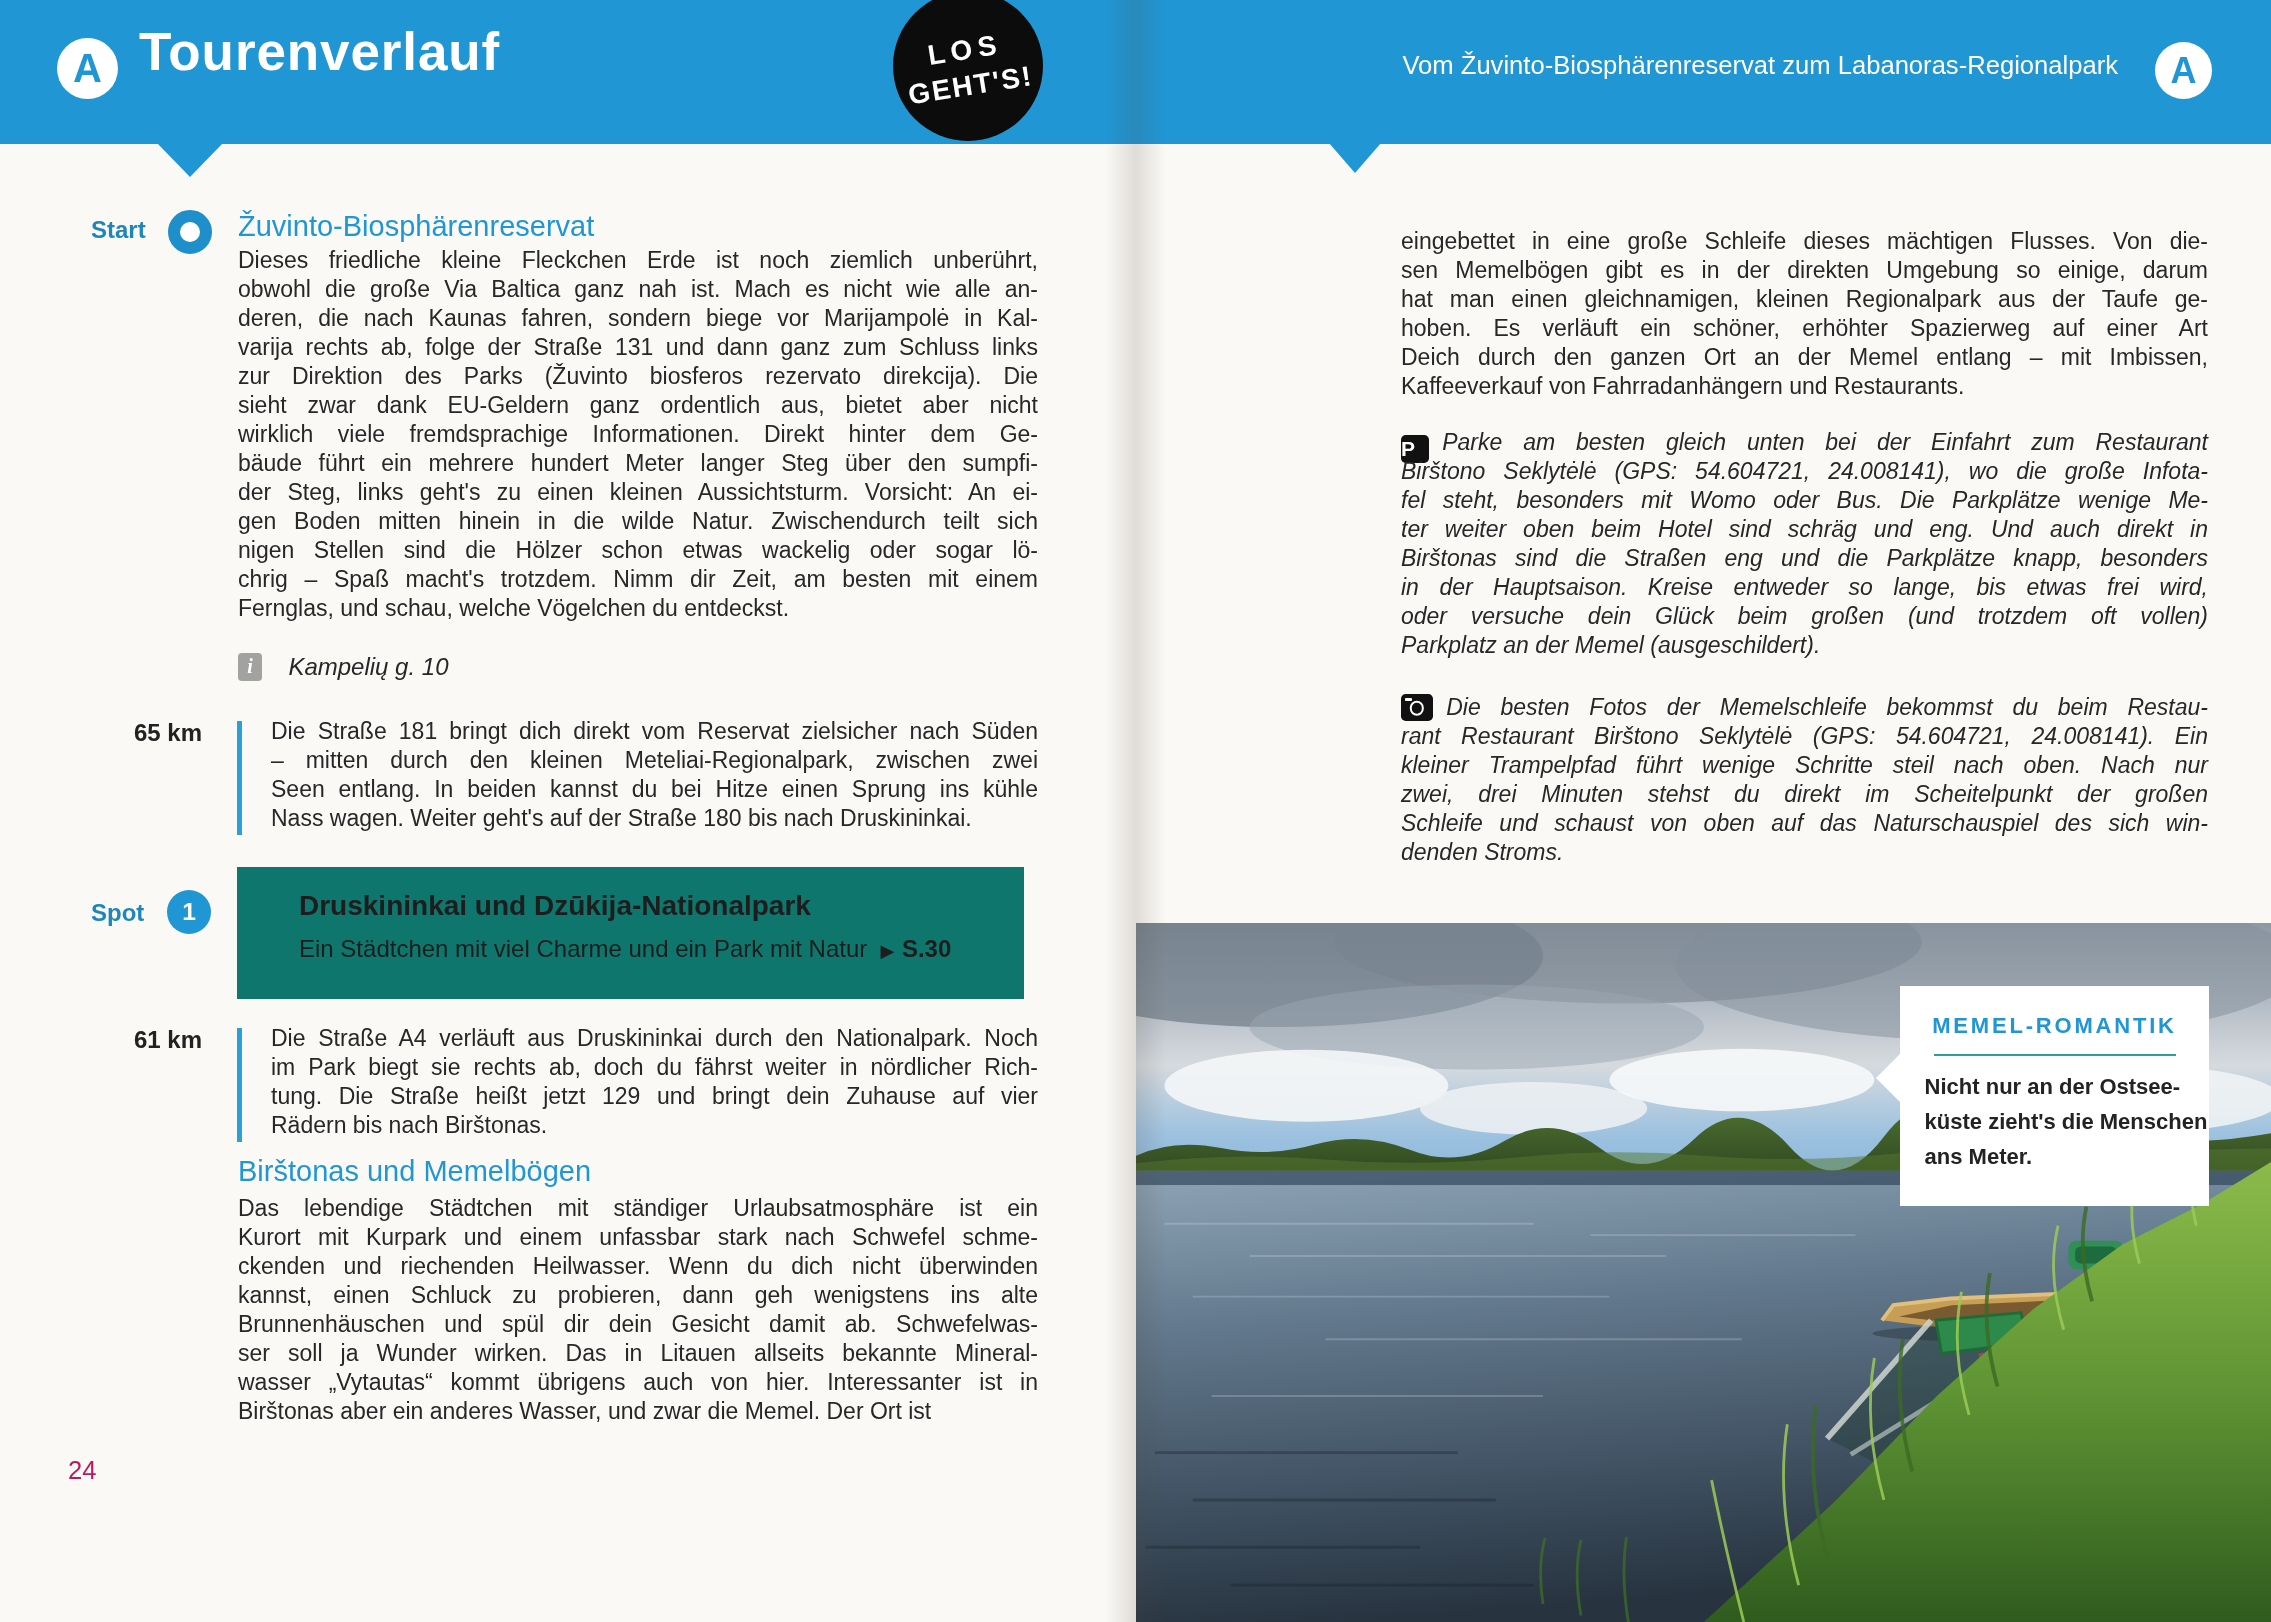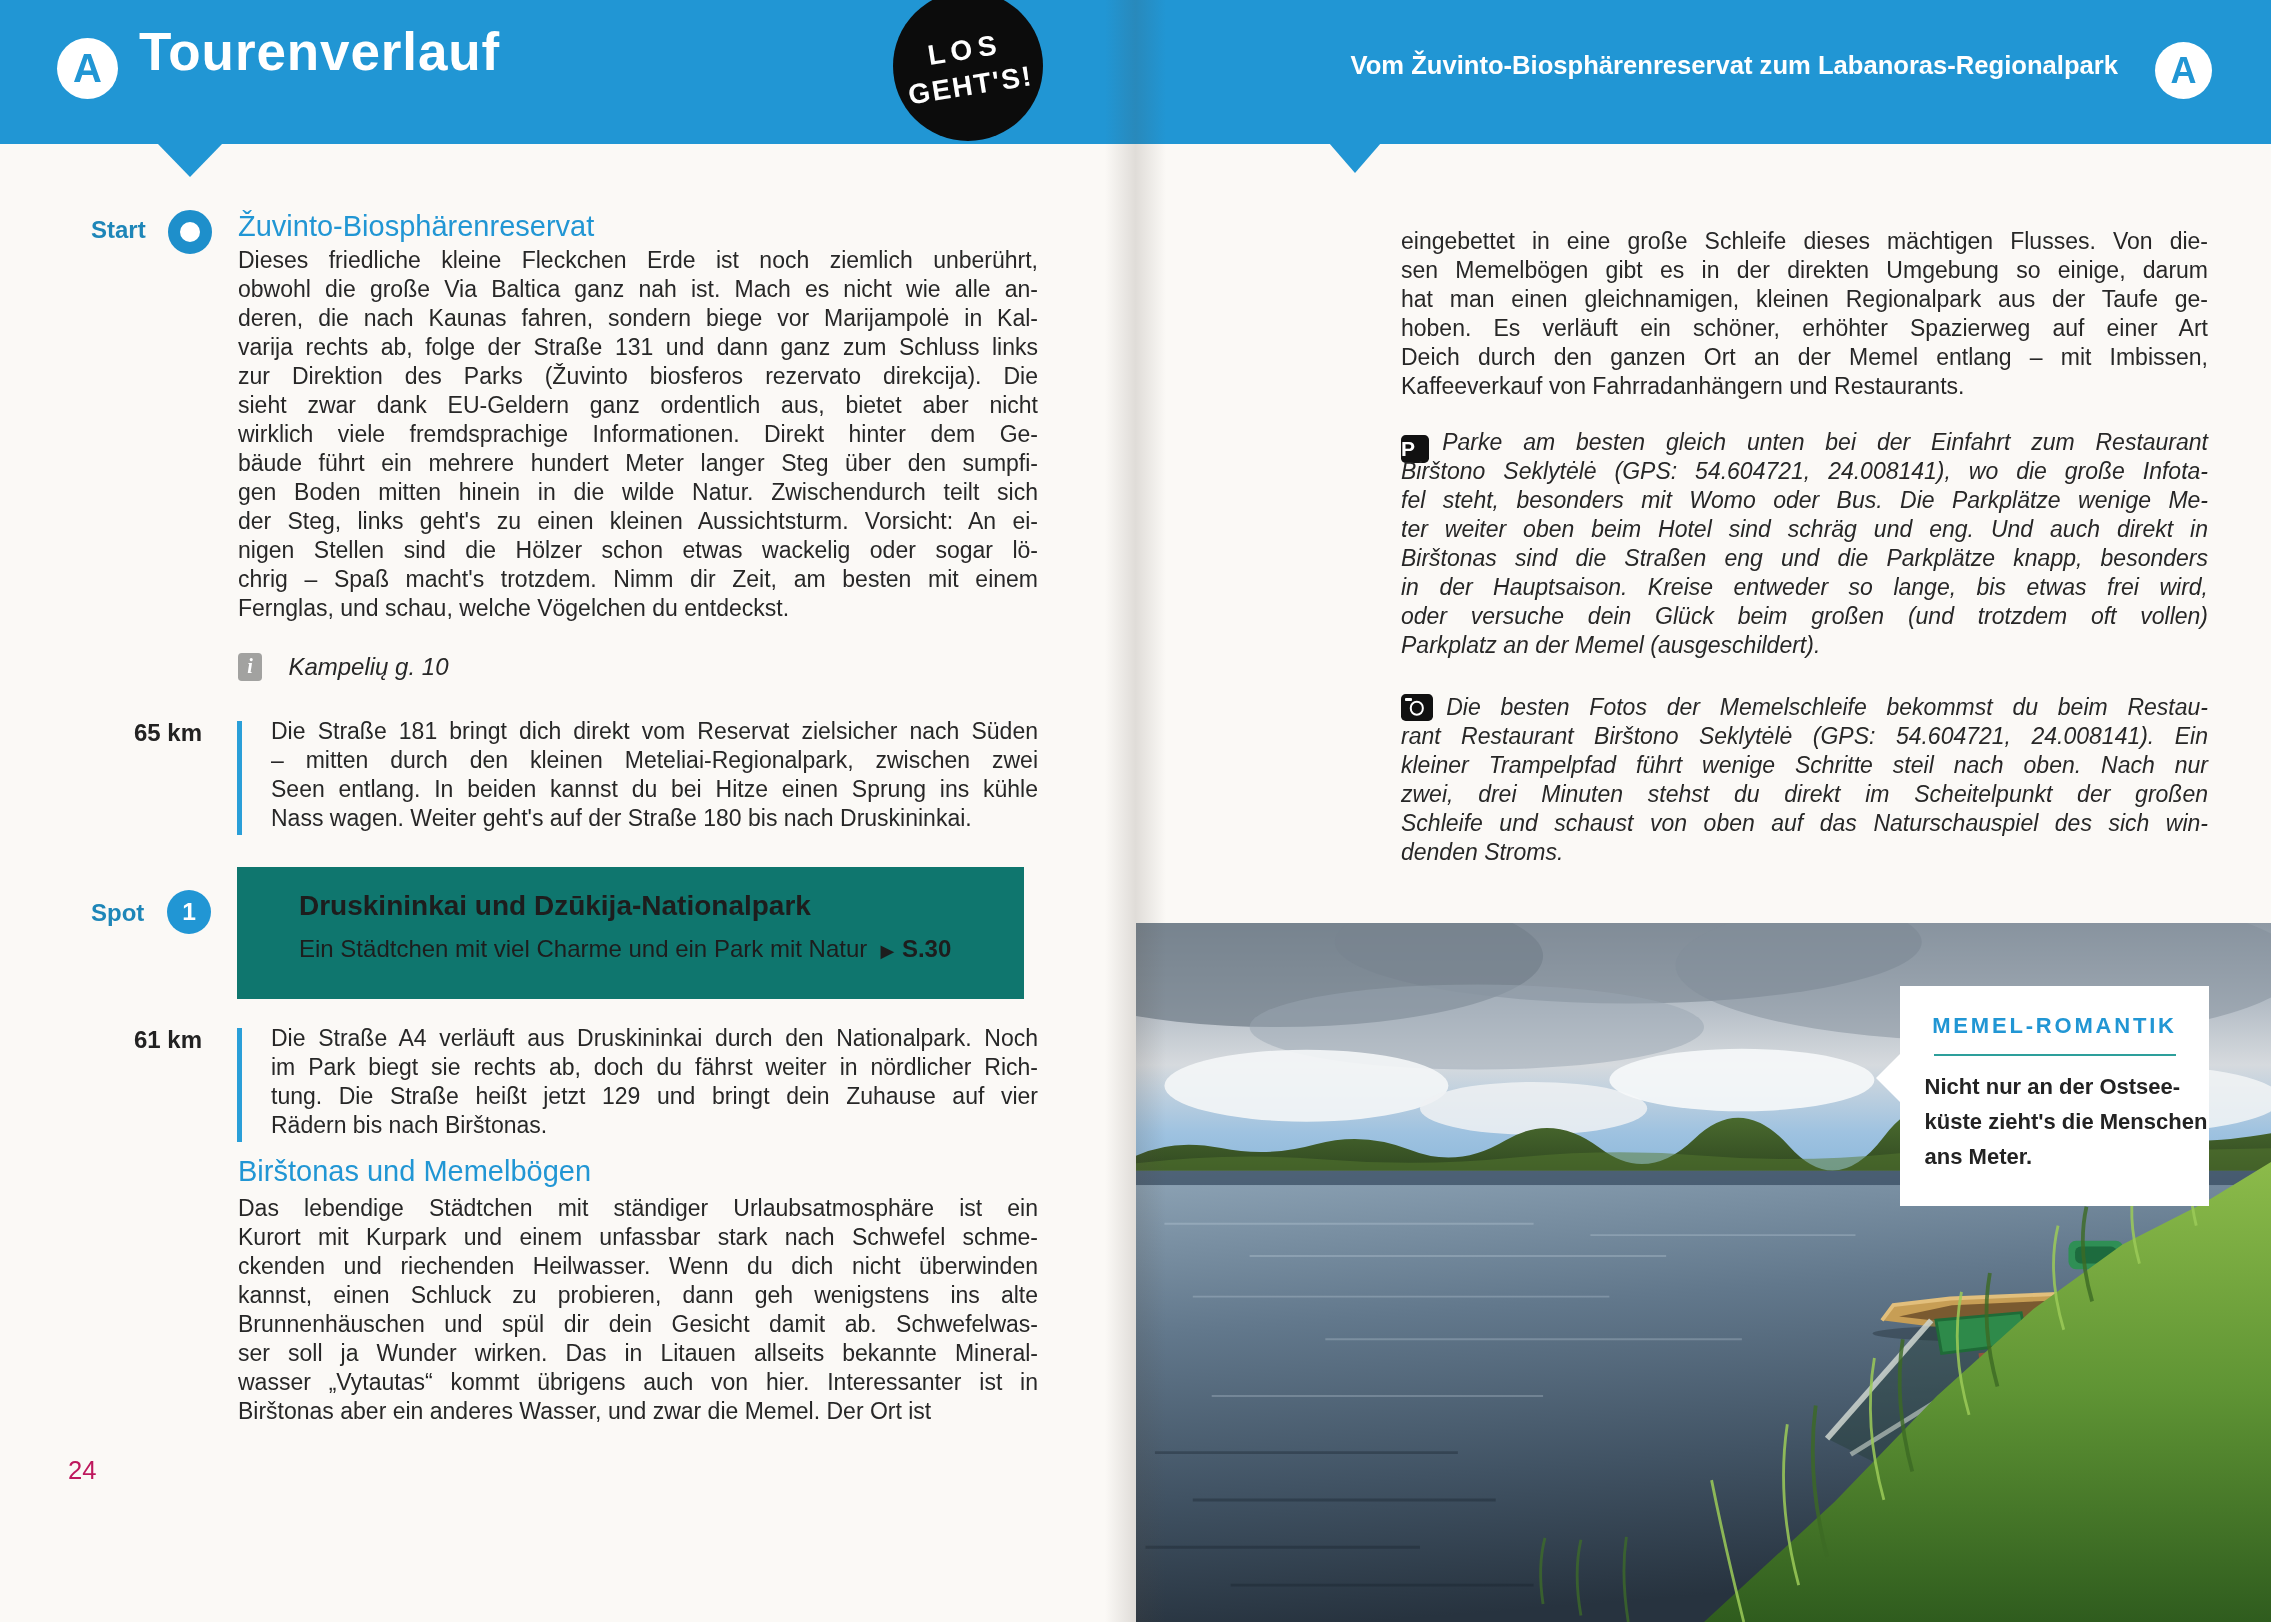--- a/index.html
+++ b/index.html
@@ -11,21 +11,21 @@
   }
   
   .topbar{position:absolute;left:0;top:0;width:2271px;height:144px;background:#2196d4;}
   .marker-circle{position:absolute;background:#fff;border-radius:50%;text-align:center;}
   .marker-circle span{color:#2196d4;font-weight:bold;display:block;}
   .marker-left{left:57px;top:38px;width:61px;height:61px;}
   .marker-left span{font-size:40px;line-height:61px;}
   .marker-right{right:59px;top:42px;width:57px;height:57px;}
   .marker-right span{font-size:36px;line-height:57px;}
   .main-title{position:absolute;left:139px;top:21px;font-size:53px;font-weight:bold;color:#fff;letter-spacing:0.9px;}
-  .sub-title{position:absolute;right:153px;top:51px;font-size:25.6px;font-weight:bold;color:#fff;text-align:center;}
+  .sub-title{position:absolute;right:153px;top:51px;font-size:25.6px;font-weight:normal;color:#fff;text-align:center;}
   .badge{position:absolute;left:893px;top:-9.5px;width:150px;height:150px;border-radius:50%;
     background:#0c0c0c;display:flex;align-items:center;justify-content:center;z-index:30;}
   .badge-inner{transform:rotate(-9deg);text-align:center;color:#fff;font-weight:bold;margin-top:5.7px;}
   .badge-inner .b1{display:block;font-size:28px;letter-spacing:5.7px;}
   .badge-inner .b2{display:block;font-size:28px;letter-spacing:1.9px;margin-top:3.8px;}
   .tri{position:absolute;width:0;height:0;border-top:34px solid #2196d4;}
   .tri-left{left:157px;top:143px;border-left:33px solid transparent;border-right:33px solid transparent;}
   .tri-right{left:1329px;top:143px;border-left:26.5px solid transparent;border-right:26.5px solid transparent;border-top-width:30px;}
   
   .lines{position:absolute;}
@@ -107,22 +107,22 @@
   <div class="sec-heading" style="left:238px;top:210px;">Žuvinto-Biosphärenreservat</div>
   <div class="lines" style="left:238px;top:246px;width:800px;">
       <div class="ln">Dieses friedliche kleine Fleckchen Erde ist noch ziemlich unberührt,</div>
       <div class="ln">obwohl die große Via Baltica ganz nah ist. Mach es nicht wie alle an-</div>
       <div class="ln">deren, die nach Kaunas fahren, sondern biege vor Marijampolė in Kal-</div>
       <div class="ln">varija rechts ab, folge der Straße 131 und dann ganz zum Schluss links</div>
       <div class="ln">zur Direktion des Parks (Žuvinto biosferos rezervato direkcija). Die</div>
       <div class="ln">sieht zwar dank EU-Geldern ganz ordentlich aus, bietet aber nicht</div>
       <div class="ln">wirklich viele fremdsprachige Informationen. Direkt hinter dem Ge-</div>
       <div class="ln">bäude führt ein mehrere hundert Meter langer Steg über den sumpfi-</div>
+      <div class="ln">der Steg, links geht's zu einen kleinen Aussichtsturm. Vorsicht: An ei-</div>
       <div class="ln">gen Boden mitten hinein in die wilde Natur. Zwischendurch teilt sich</div>
-      <div class="ln">der Steg, links geht's zu einen kleinen Aussichtsturm. Vorsicht: An ei-</div>
       <div class="ln">nigen Stellen sind die Hölzer schon etwas wackelig oder sogar lö-</div>
       <div class="ln">chrig – Spaß macht's trotzdem. Nimm dir Zeit, am besten mit einem</div>
       <div class="ln last">Fernglas, und schau, welche Vögelchen du entdeckst.</div>
     </div>
 
   <div class="info-row">
     <span class="lead-icon info-icon">i</span>
     <span>Kampelių g. 10</span>
   </div>
 

